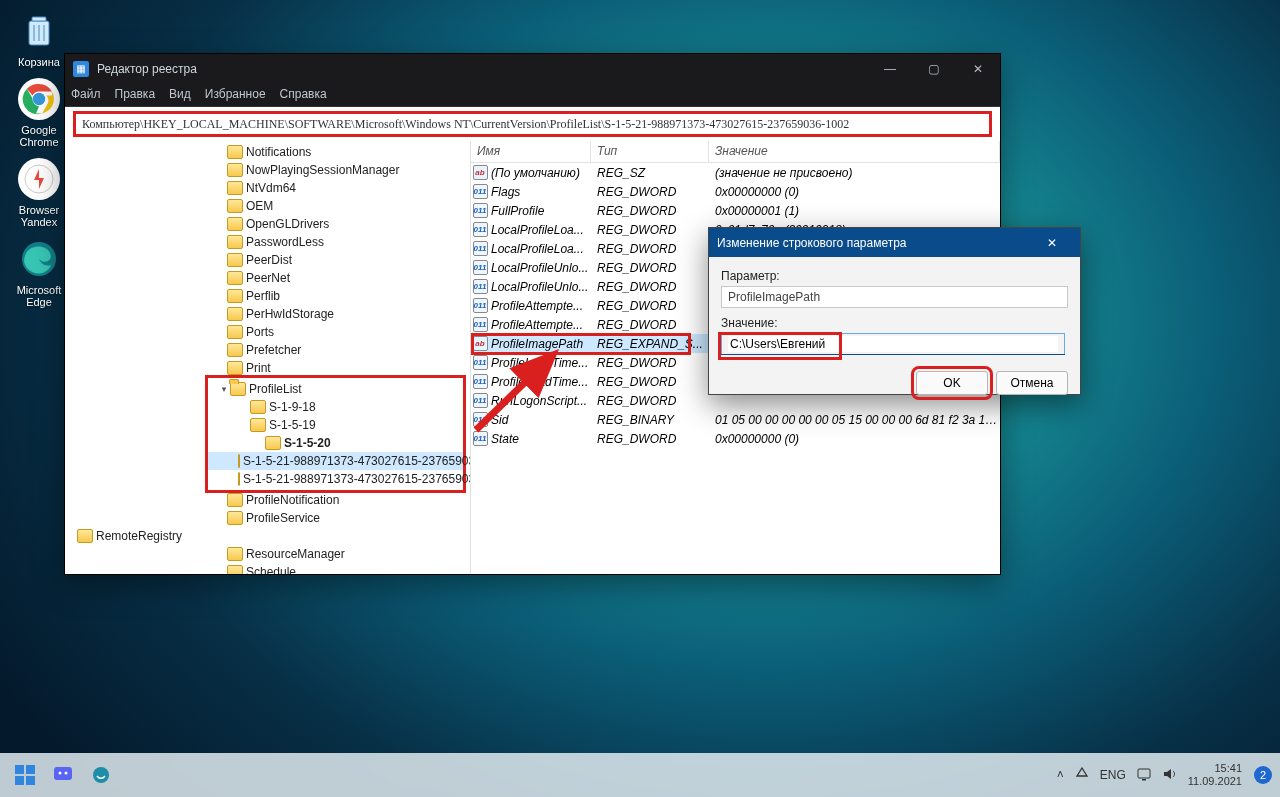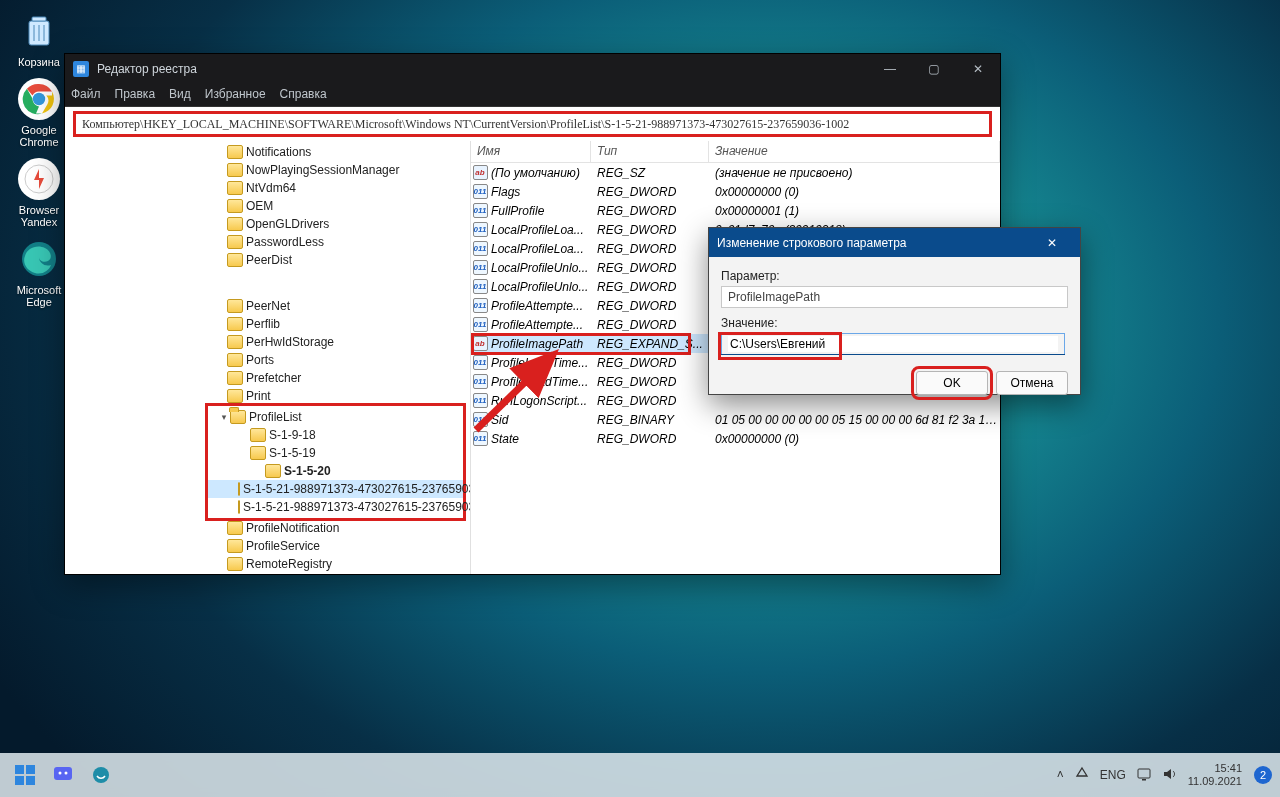--- a/index.html
+++ b/index.html
@@ -193,21 +193,21 @@
         <div class="ti" style="padding-left: 150px;">
           <span class="arrow"></span>
           <span class="fold"></span>
           <span>PasswordLess</span>
         </div>
         <div class="ti" style="padding-left: 150px;">
           <span class="arrow"></span>
           <span class="fold"></span>
           <span>PeerDist</span>
         </div>
-        <div class="ti" style="padding-left: 150px; margin-top: 28px;">
+        <div class="ti" style="padding-left: 150px;">
           <span class="arrow"></span>
           <span class="fold"></span>
           <span>PeerNet</span>
         </div>
         <div class="ti" style="padding-left: 150px;">
           <span class="arrow"></span>
           <span class="fold"></span>
           <span>Perflib</span>
         </div>
         <div class="ti" style="padding-left: 150px;">
@@ -265,21 +265,21 @@
         <div class="ti" style="padding-left: 150px;">
           <span class="arrow"></span>
           <span class="fold"></span>
           <span>ProfileNotification</span>
         </div>
         <div class="ti" style="padding-left: 150px;">
           <span class="arrow"></span>
           <span class="fold"></span>
           <span>ProfileService</span>
         </div>
-        <div class="ti" style="padding-left: 150px;">
+        <div class="ti" style="">
           <span class="arrow"></span>
           <span class="fold"></span>
           <span>RemoteRegistry</span>
         </div>
         <div class="ti" style="padding-left: 150px;">
           <span class="arrow"></span>
           <span class="fold"></span>
           <span>ResourceManager</span>
         </div>
         <div class="ti" style="padding-left: 150px;">

